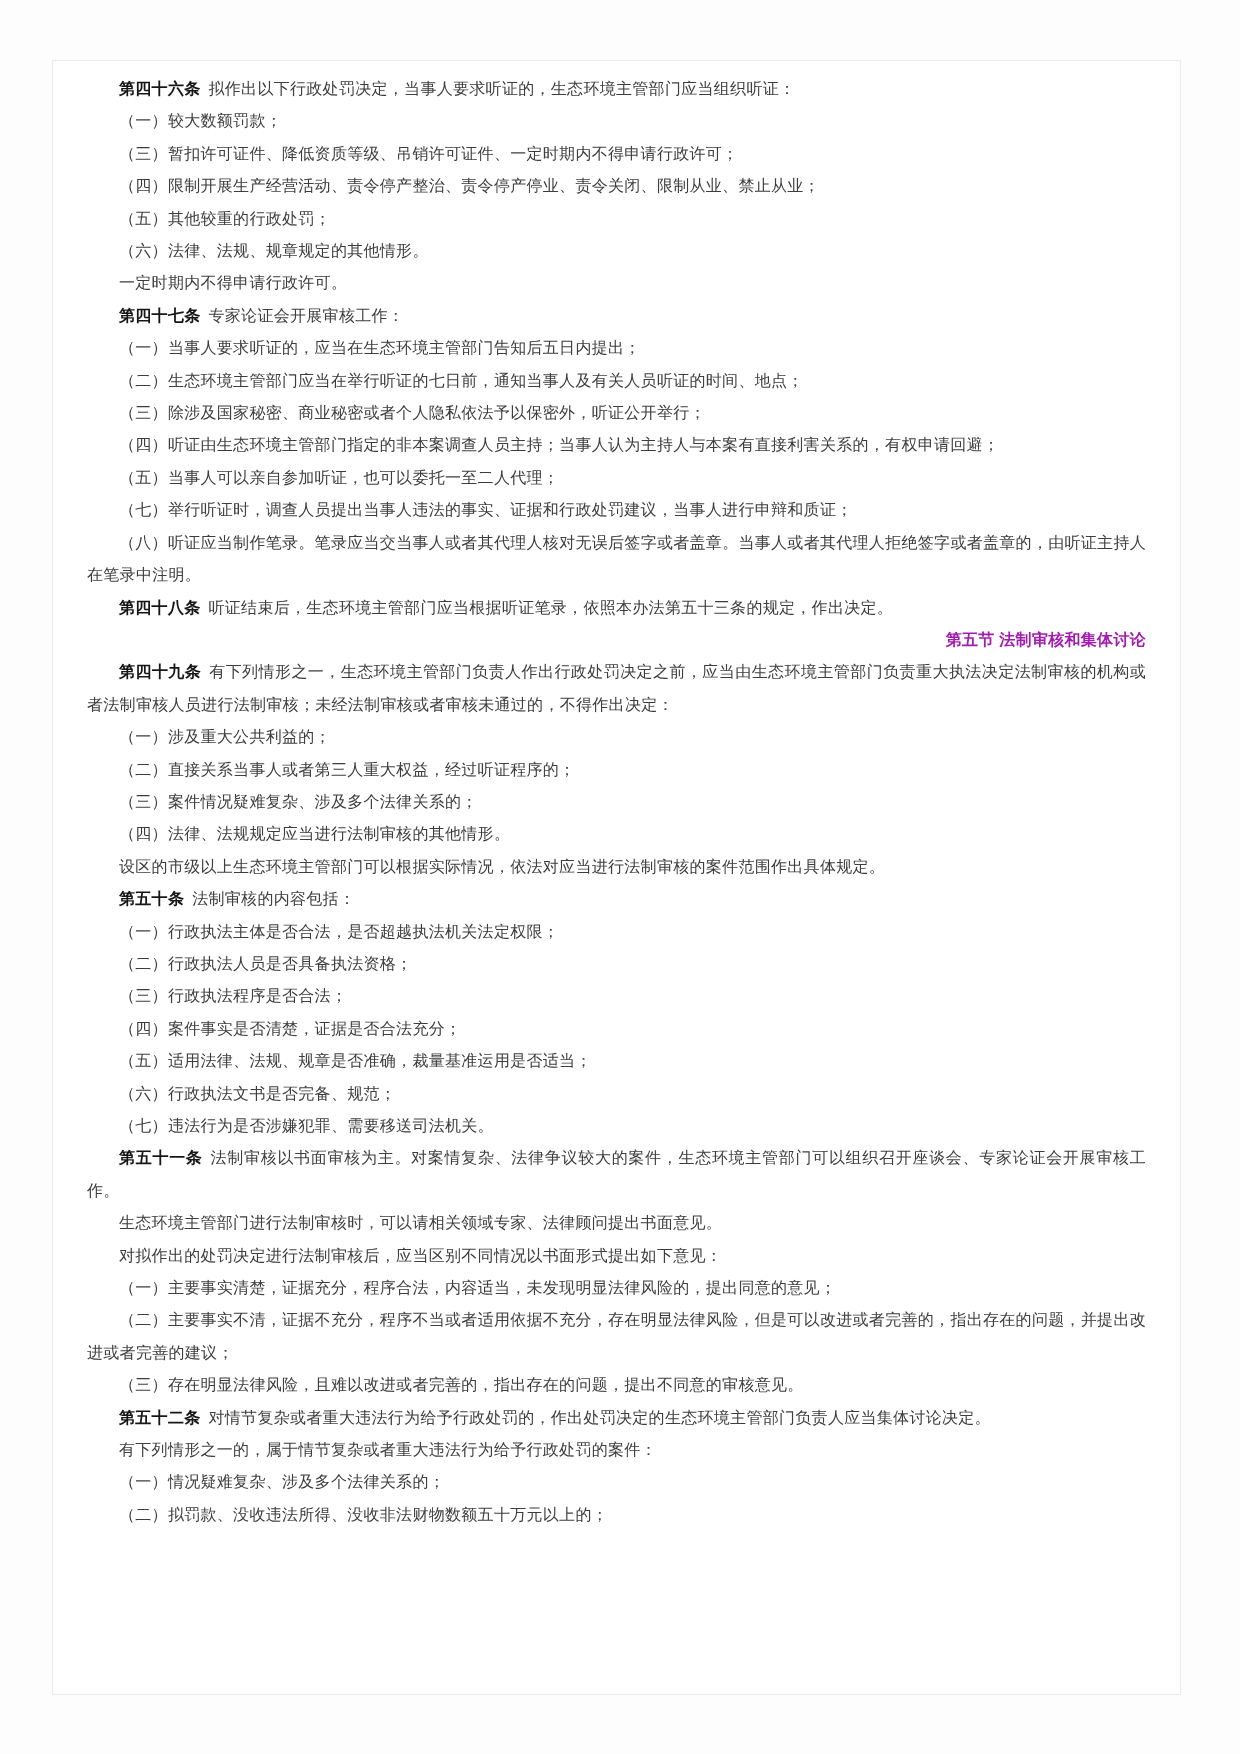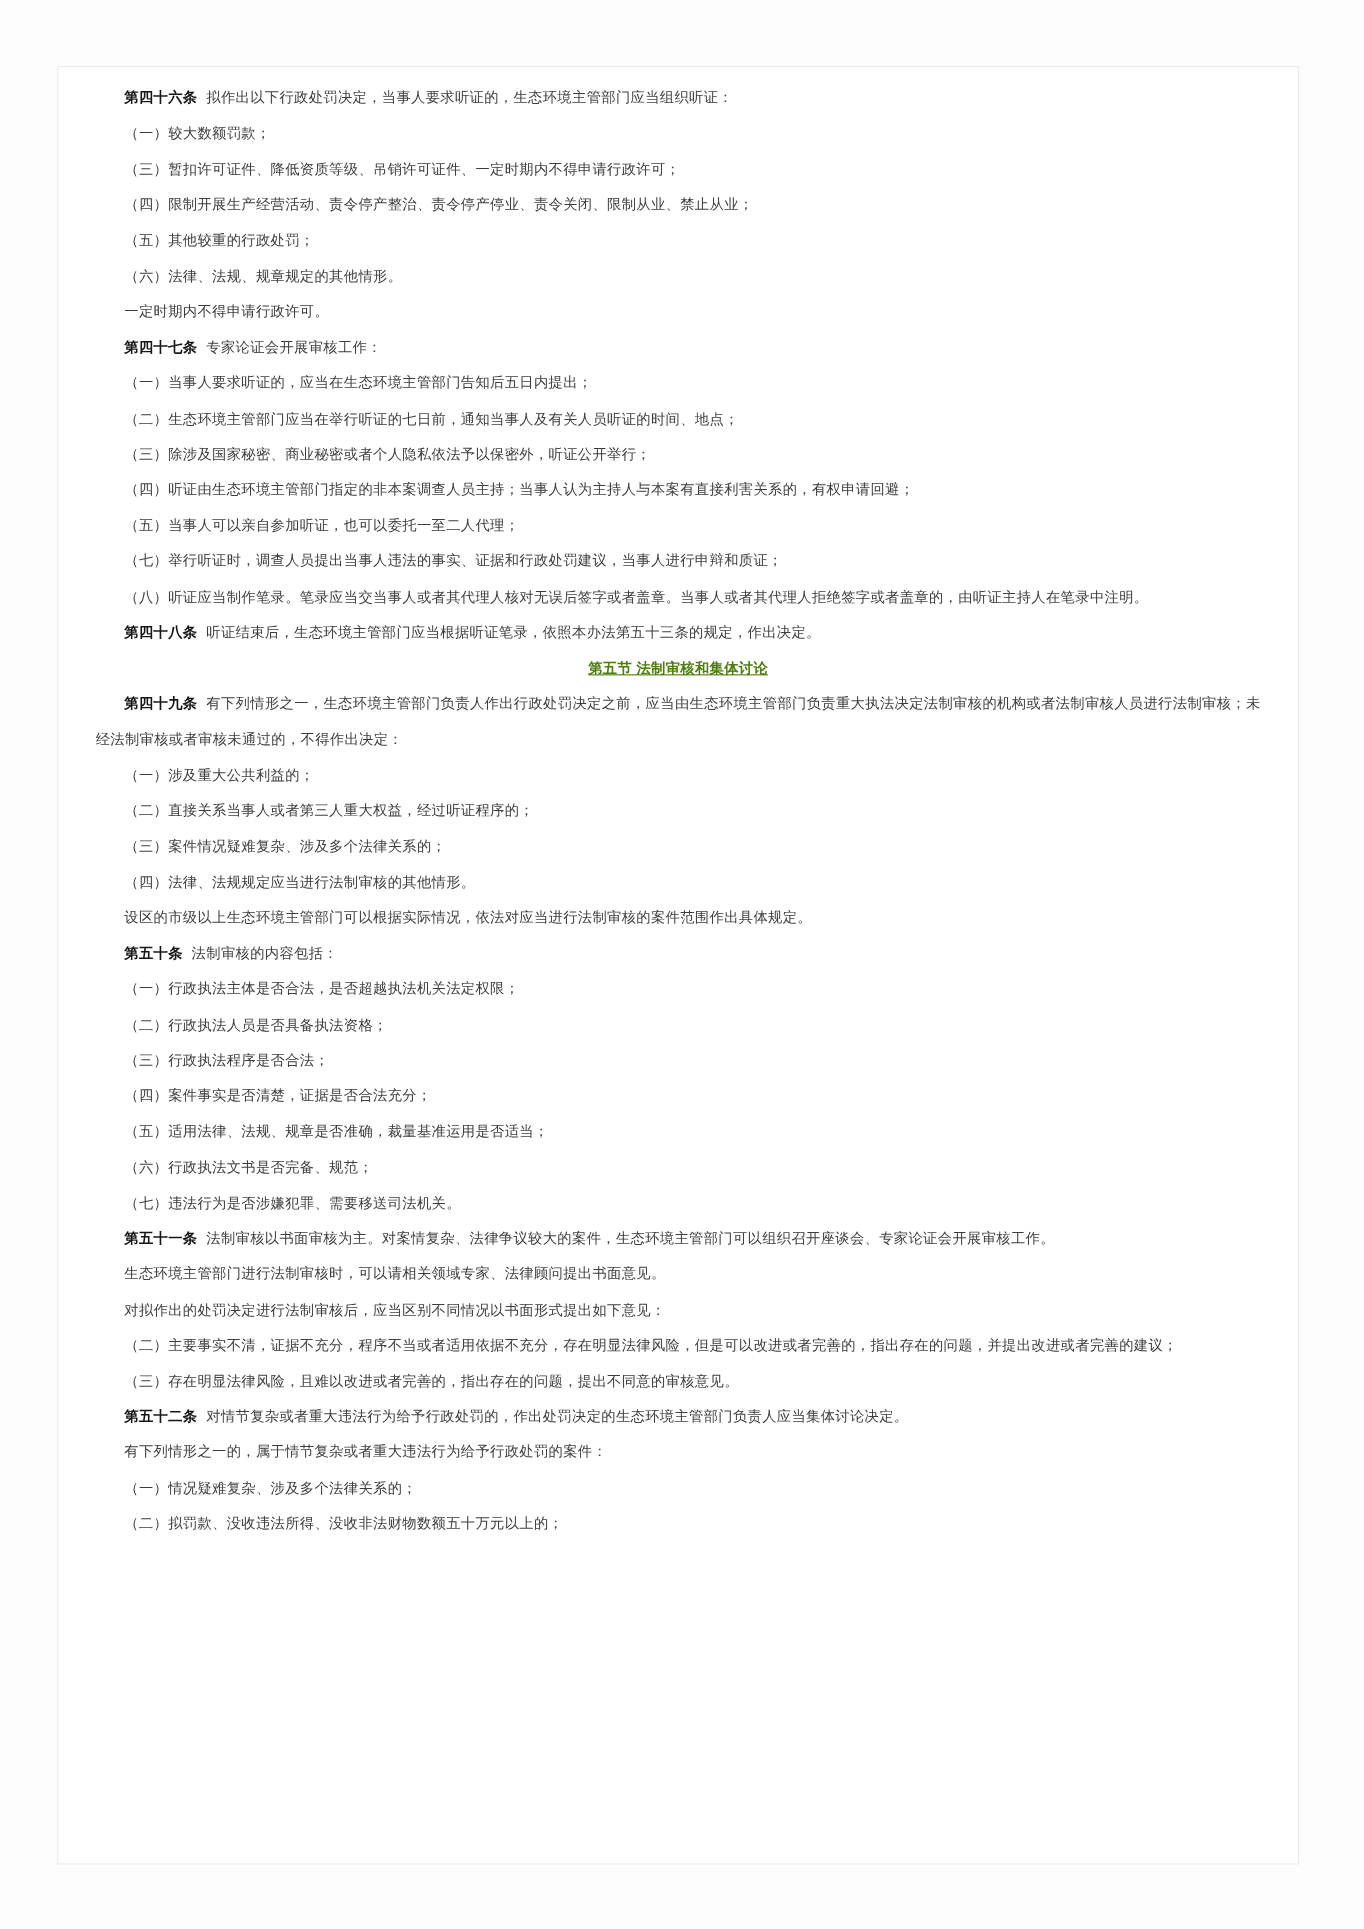--- a/index.html
+++ b/index.html
@@ -16,36 +16,35 @@
     top: 60px;
     width: 1129px;
     height: 1635px;
     box-sizing: border-box;
     background: #ffffff;
     border: 1px solid #ebebeb;
     padding: 12px 34px 0 34px;
     overflow: hidden;
   }
   .doc-body {
-    font-size: 13px;
+    font-size: 16px;
     line-height: 32.4px;
     letter-spacing: 0.3px;
     color: #3d3d3d;
     text-align: justify;
   }
   .doc-body p {
     margin: 0;
     text-indent: 2em;
   }
   .doc-body p.heading {
     text-indent: 0;
-    text-align: center;
+    text-align: right;
     font-weight: bold;
-    color: #4d7c0f;
-    text-decoration: underline;
+    color: #a21caf;
   }
   .doc-body b.artnum {
     font-weight: bold;
     color: #161616;
     margin-right: 8px;
   }
 </style>
 </head>
 <body>
 
@@ -78,20 +77,21 @@
       <p>（一）行政执法主体是否合法，是否超越执法机关法定权限；</p>
       <p>（二）行政执法人员是否具备执法资格；</p>
       <p>（三）行政执法程序是否合法；</p>
       <p>（四）案件事实是否清楚，证据是否合法充分；</p>
       <p>（五）适用法律、法规、规章是否准确，裁量基准运用是否适当；</p>
       <p>（六）行政执法文书是否完备、规范；</p>
       <p>（七）违法行为是否涉嫌犯罪、需要移送司法机关。</p>
       <p><b class="artnum">第五十一条</b><span>法制审核以书面审核为主。对案情复杂、法律争议较大的案件，生态环境主管部门可以组织召开座谈会、专家论证会开展审核工作。</span></p>
       <p>生态环境主管部门进行法制审核时，可以请相关领域专家、法律顾问提出书面意见。</p>
       <p>对拟作出的处罚决定进行法制审核后，应当区别不同情况以书面形式提出如下意见：</p>
+      <p>（一）主要事实清楚，证据充分，程序合法，内容适当，未发现明显法律风险的，提出同意的意见；</p>
       <p>（二）主要事实不清，证据不充分，程序不当或者适用依据不充分，存在明显法律风险，但是可以改进或者完善的，指出存在的问题，并提出改进或者完善的建议；</p>
       <p>（三）存在明显法律风险，且难以改进或者完善的，指出存在的问题，提出不同意的审核意见。</p>
       <p><b class="artnum">第五十二条</b><span>对情节复杂或者重大违法行为给予行政处罚的，作出处罚决定的生态环境主管部门负责人应当集体讨论决定。</span></p>
       <p>有下列情形之一的，属于情节复杂或者重大违法行为给予行政处罚的案件：</p>
       <p>（一）情况疑难复杂、涉及多个法律关系的；</p>
       <p>（二）拟罚款、没收违法所得、没收非法财物数额五十万元以上的；</p>
     </div>
 </div>
 
 </body></html>

